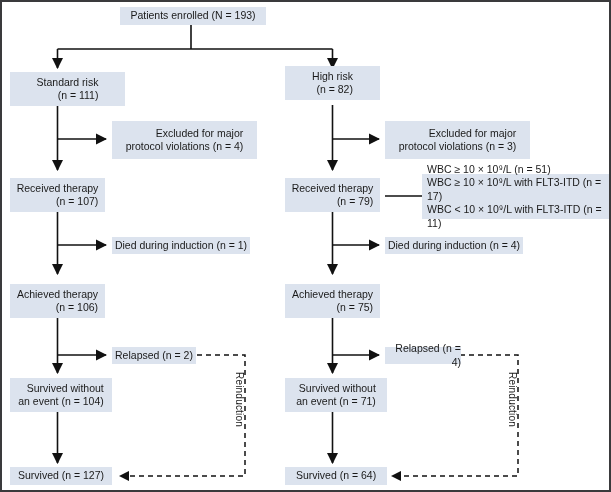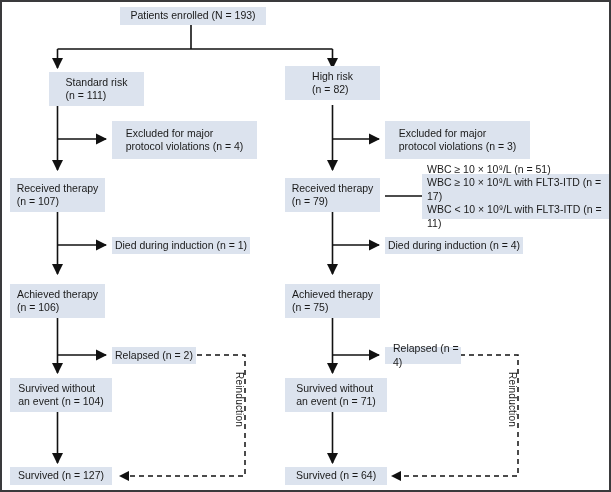--- a/index.html
+++ b/index.html
@@ -14,21 +14,21 @@
   }
   .box{
     position:absolute;
     background:#dce3ee;
     color:#1a1a1a;
     font-size:10.5px;
     line-height:13.5px;
     display:flex;
     align-items:center;
     justify-content:center;
-    text-align:left;
+    text-align:right;
     box-sizing:border-box;
     white-space:pre-line;
   }
   .box.left-align{
     justify-content:flex-start;
     text-align:left;
     padding-left:5px;
   }
   .vtext{
     position:absolute;
@@ -91,21 +91,21 @@
     </g>
 
     <g stroke="#111111" stroke-width="1.5" fill="none" stroke-dasharray="5,4">
       <path d="M 186 353 L 243 353 L 243 474 L 118 474" marker-end="url(#ahl)"></path>
       <path d="M 458 353 L 516 353 L 516 474 L 390 474" marker-end="url(#ahl)"></path>
     </g>
   </svg>
 
   <div class="box" style="left:118px;top:5px;width:146px;height:18px;">Patients enrolled (N = 193)</div>
 
-  <div class="box" style="left:8px;top:70px;width:95px;height:34px;margin-left:39px;">Standard risk
+  <div class="box" style="left:8px;top:70px;width:115px;height:34px;">Standard risk
 (n = 111)</div>
 
   <div class="box" style="left:110px;top:119px;width:145px;height:38px;">Excluded for major
 protocol violations (n = 4)</div>
 
   <div class="box" style="left:8px;top:176px;width:95px;height:34px;">Received therapy
 (n = 107)</div>
 
   <div class="box" style="left:110px;top:235px;width:138px;height:17px;">Died during induction (n = 1)</div>
 

